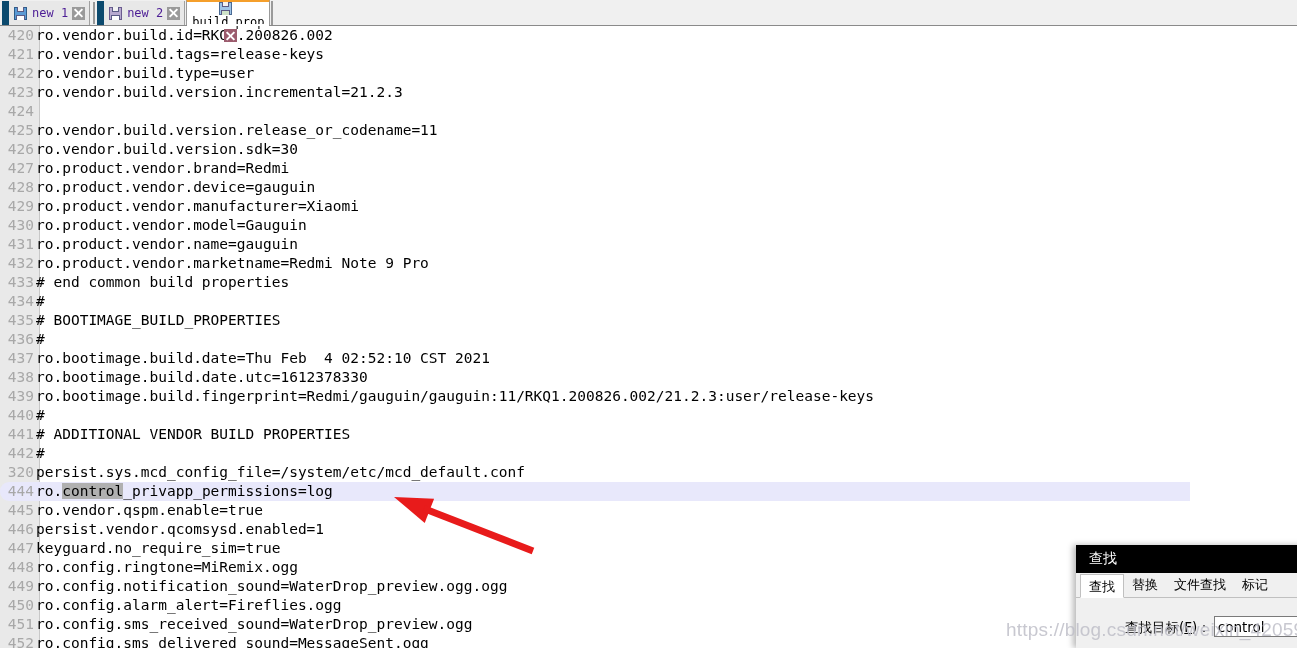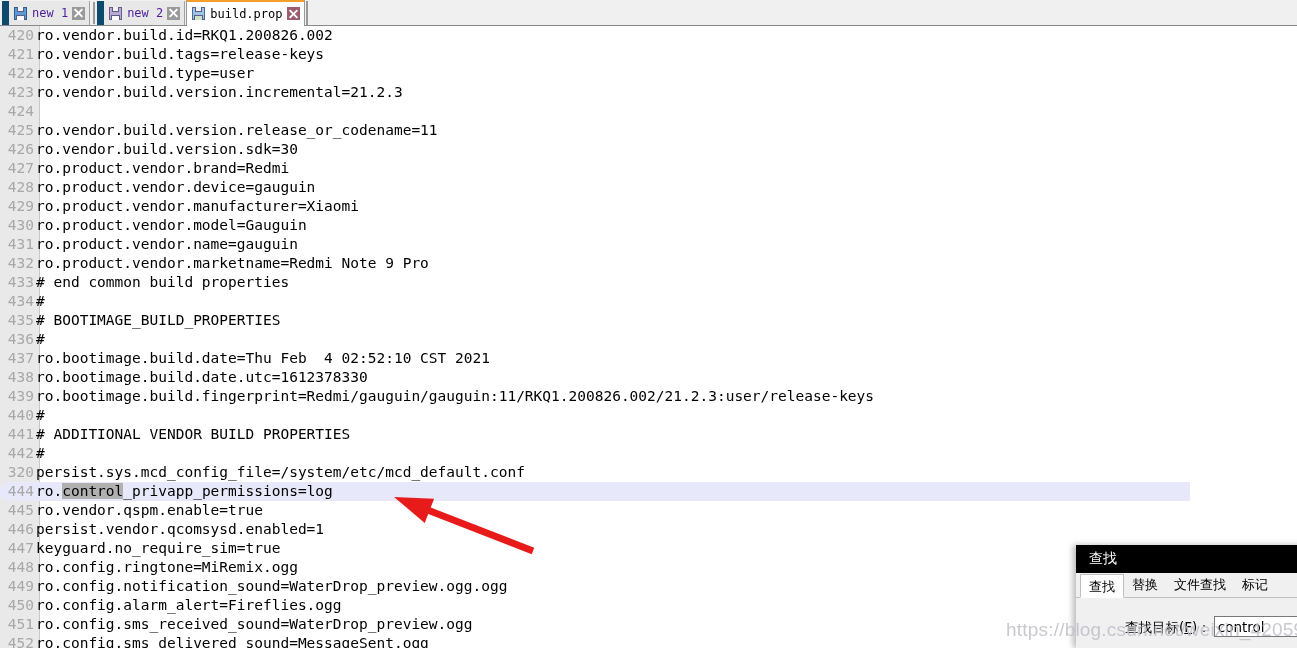--- a/index.html
+++ b/index.html
@@ -48,20 +48,21 @@
     white-space: nowrap;
   }
   .tab.active {
     background: #ffffff;
     color: #000000;
     height: 26px;
     border-left: 1px solid #9a9a9a;
     border-right: 1px solid #9a9a9a;
     border-top: 3px solid #f59f2b;
     z-index: 3;
+    flex-direction: column;
   }
   .tab.active::after {
     content: "";
     position: absolute;
     left: 0; right: 0; bottom: -1px;
     height: 2px;
     background: #ffffff;
   }
 
   .tab-sep {

